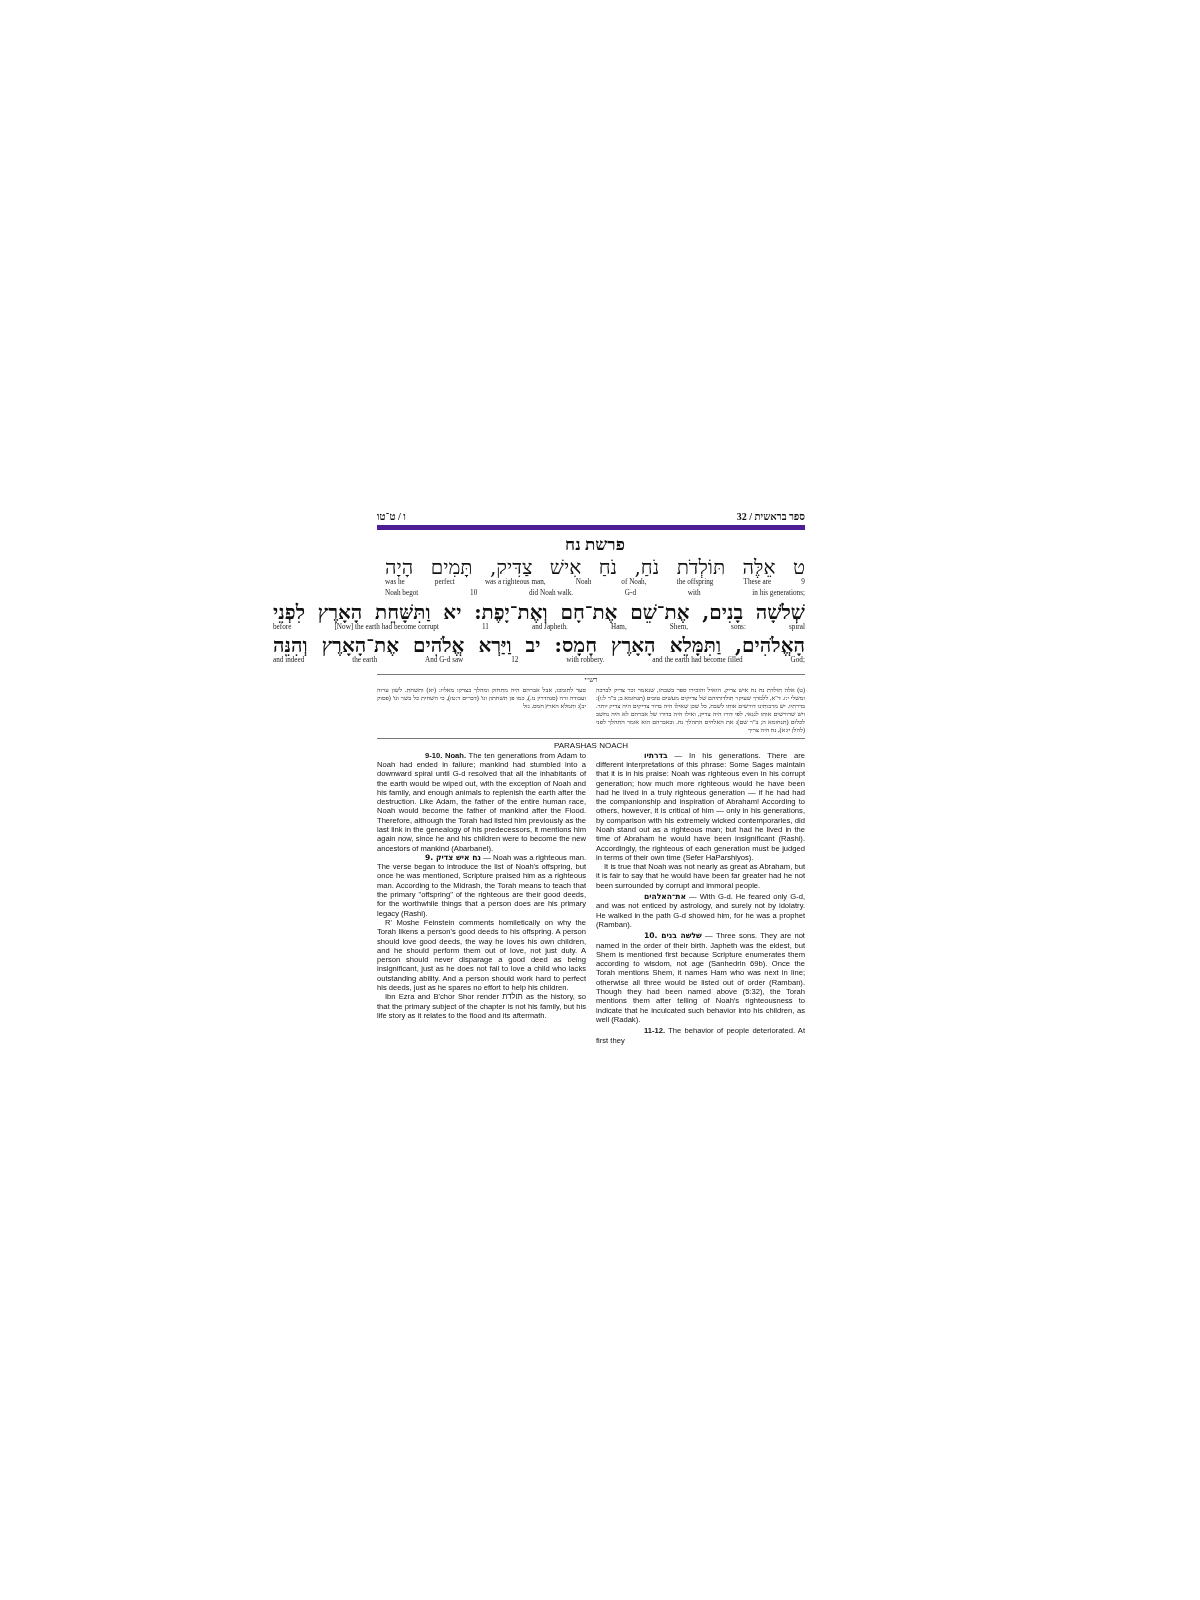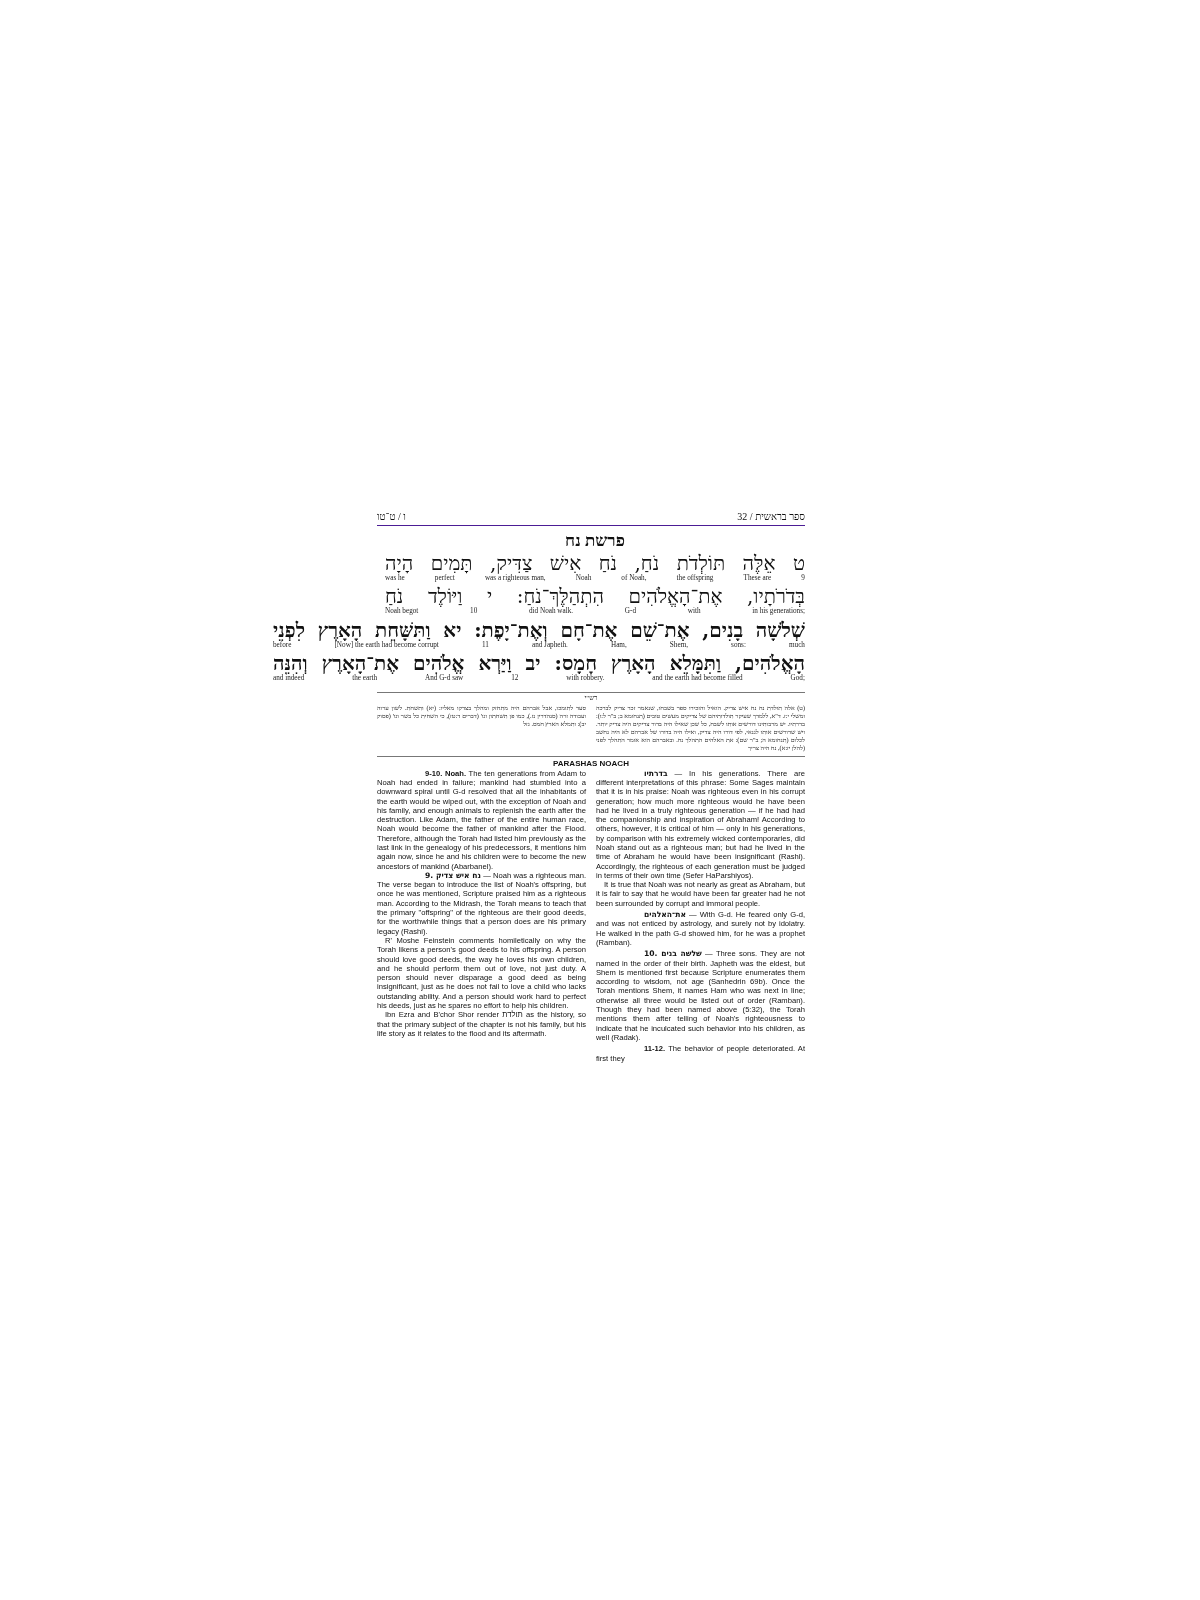--- a/index.html
+++ b/index.html
@@ -1,35 +1,35 @@
 <!DOCTYPE html>
 <html><head>
 <meta charset="utf-8">
 <style>
   html, body { margin:0; padding:0; background:#ffffff; }
   body { width:1200px; height:1600px; position:relative; overflow:hidden; font-family:"Liberation Serif", serif; color:#111; }
   .page { position:absolute; left:377px; top:508px; width:428px; }
-  .running-head { display:flex; justify-content:space-between; align-items:flex-end; height:14px; font-size:10px; font-weight:normal; border-bottom:1px solid #4c1d95; padding-bottom:3px; }
+  .running-head { display:flex; justify-content:space-between; align-items:flex-end; height:14px; font-size:10px; font-weight:bold; border-bottom:5px solid #4c1d95; padding-bottom:3px; }
   .running-head .rh-left { direction:rtl; }
   .top { display:flex; margin-top:4px; }
   .onkelos { width:104px; direction:rtl; font-size:8.6px; line-height:12.4px; text-align:justify; padding-top:2px; }
   .onkelos .ok-title { text-align:center; font-weight:bold; font-size:8px; margin-bottom:6px; }
   .verses { flex:1; margin-left:8px; }
   .parasha-title { text-align:center; font-size:17px; font-weight:bold; direction:rtl; height:22px; line-height:22px; }
   .vline { margin-bottom:3px; }
   .heb { direction:rtl; font-size:20px; line-height:22px; white-space:nowrap; text-align:justify; text-align-last:justify; font-family:"DejaVu Serif", serif; }
   .gloss { display:flex; flex-direction:row-reverse; justify-content:space-between; font-size:7.2px; line-height:8.4px; color:#222; font-family:"Liberation Serif", serif; }
   .gloss span { text-align:center; }
   .line-wide .heb { margin-left:-112px;font-weight:bold; }
   .line-wide .gloss { margin-left:-112px; }
   .rashi-title { text-align:center; font-size:7px; margin-top:6px; border-top:1px solid #777; padding-top:1px; }
   .rashi { display:flex; gap:10px; direction:rtl; font-size:6.2px; line-height:8px; margin-top:2px; }
   .rashi .col { flex:1; text-align:justify; }
   .comm-rule { border-top:1px solid #777; margin-top:4px; }
-  .comm-title { text-align:center; font-family:"Liberation Sans", sans-serif; font-weight:bold; font-size:8px; margin-top:2px; }
+  .comm-title { text-align:center; font-family:"Liberation Sans", sans-serif; font-weight:normal; font-size:8px; margin-top:2px; }
   .commentary { display:flex; gap:10px; font-family:"Liberation Sans", sans-serif; font-size:7.6px; line-height:9.3px; margin-top:1px; }
   .commentary .col { flex:1; text-align:justify; }
   .commentary p { margin:0; }
   .commentary p.indent { text-indent:8px; }
   .commentary .lead { font-weight:bold;padding-left:48px; }
   .commentary .hebref { font-weight:bold; font-family:"DejaVu Sans", sans-serif; }
 </style>
 </head>
 <body>
 
@@ -57,35 +57,34 @@
           <span>the offspring</span>
           <span>of Noah,</span>
           <span>Noah</span>
           <span>was a righteous man,</span>
           <span>perfect</span>
           <span>was he</span>
         </div>
       </div>
 
       <div class="vline">
-        <div class="heb">בְּדֹרֹתָיו, אֶת־הָאֱלֹהִים הִתְהַלֶּךְ־נֹחַ: י וַיּוֹלֶד נֹחַ</div>
         <div class="gloss">
           <span>in his generations;</span>
           <span>with</span>
           <span>G-d</span>
           <span>did Noah walk.</span>
           <span>10</span>
           <span>Noah begot</span>
         </div>
       </div>
 
       <div class="vline line-wide">
         <div class="heb">שְׁלֹשָׁה בָנִים, אֶת־שֵׁם אֶת־חָם וְאֶת־יָפֶת: יא וַתִּשָּׁחֵת הָאָרֶץ לִפְנֵי</div>
         <div class="gloss">
-          <span>much</span>
+          <span>spiral</span>
           <span>sons:</span>
           <span>Shem,</span>
           <span>Ham,</span>
           <span>and Japheth.</span>
           <span>11</span>
           <span>[Now] the earth had become corrupt</span>
           <span>before</span>
         </div>
       </div>
 

